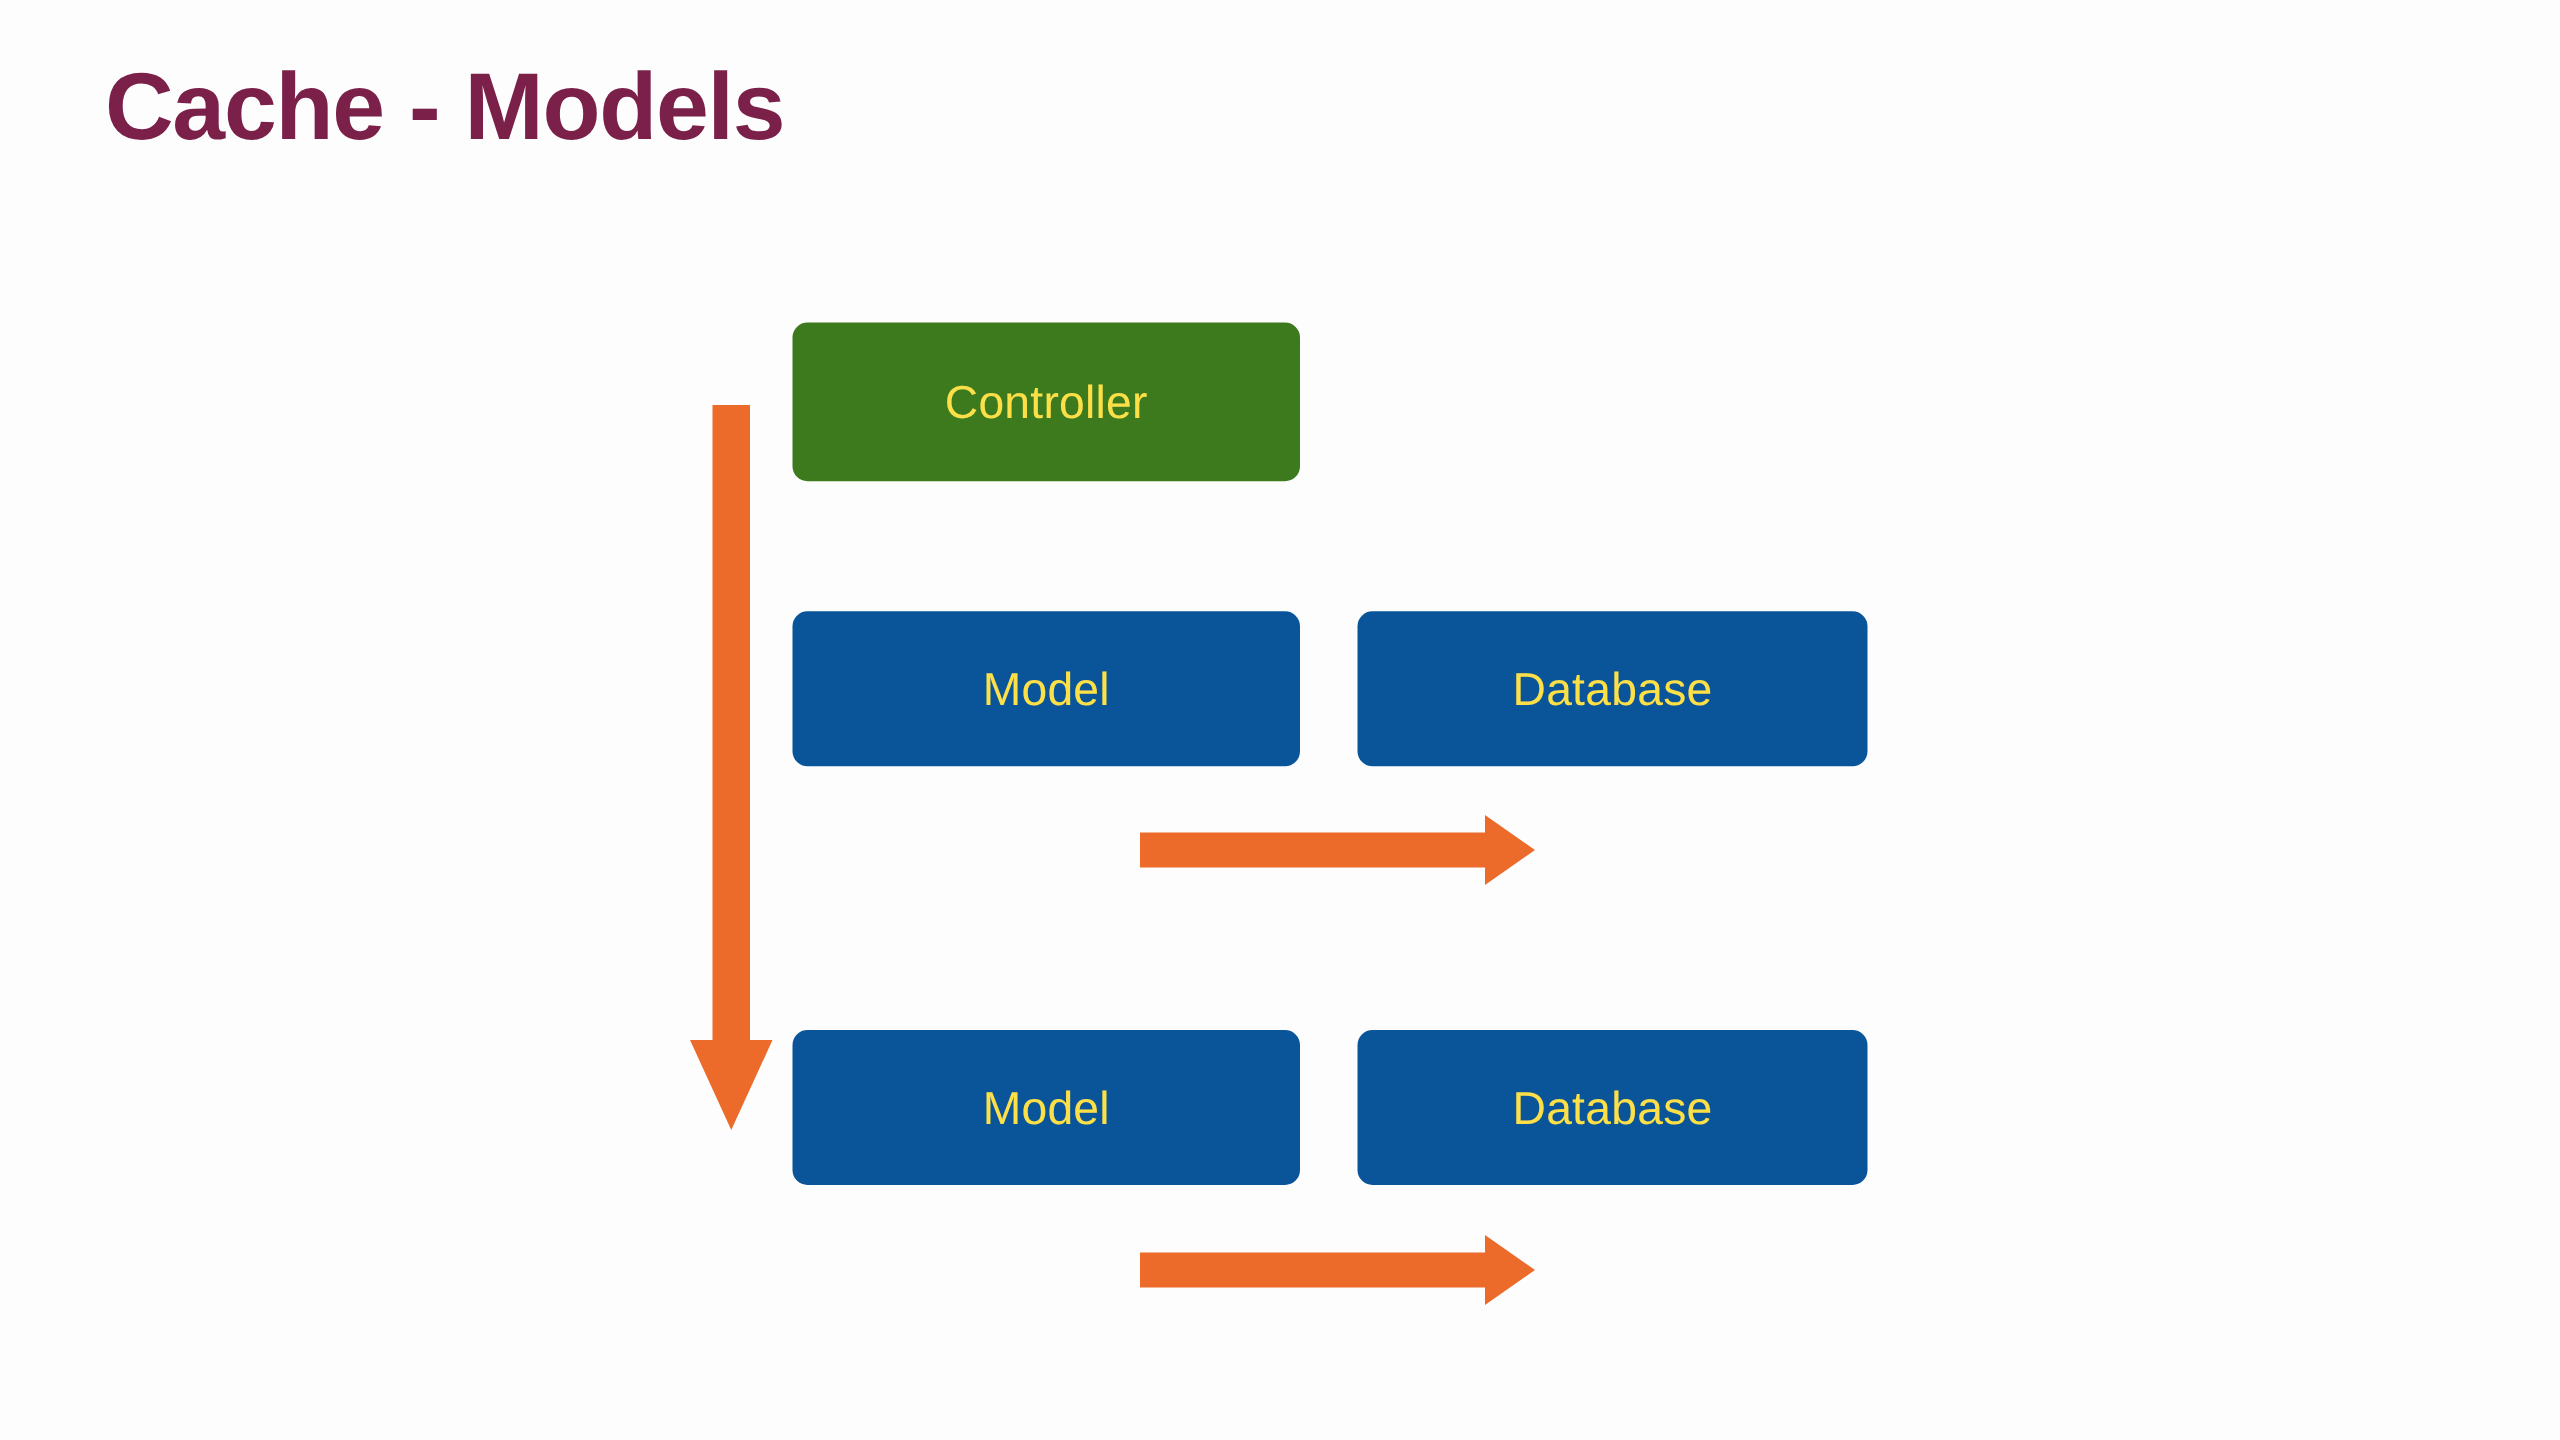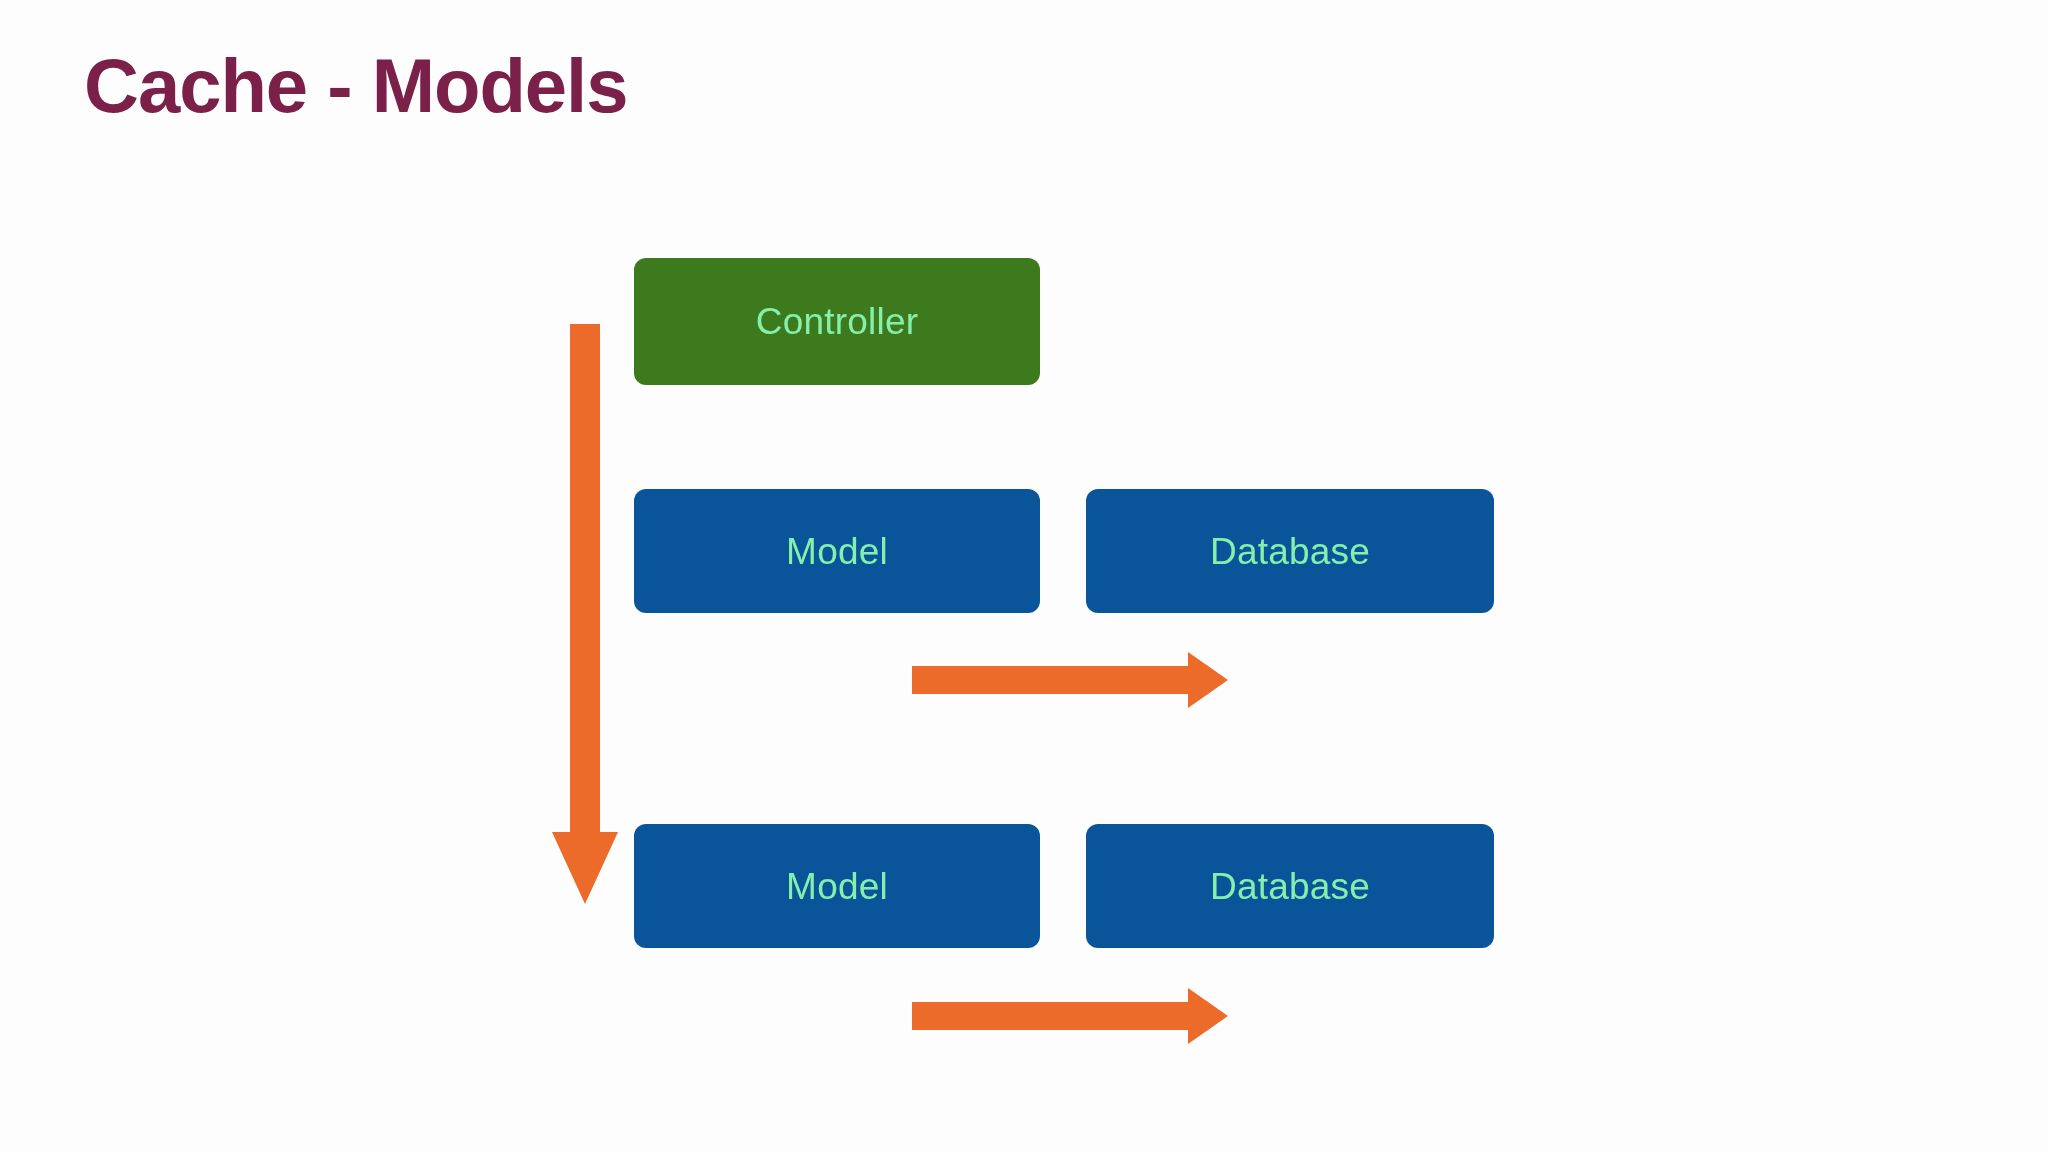--- a/index.html
+++ b/index.html
@@ -39,21 +39,21 @@
   
   .node {
     position: absolute;
     display: flex;
     align-items: center;
     justify-content: center;
     border-radius: 12px;
     box-sizing: border-box;
   }
   .node-label {
-    color: #86efac;
+    color: #fde047;
     font-size: 37px;
     font-weight: 400;
     line-height: 1;
     letter-spacing: 0.2px;
     font-family: "Liberation Sans", sans-serif;
     white-space: nowrap;
   }
 
   
   #node-controller {

